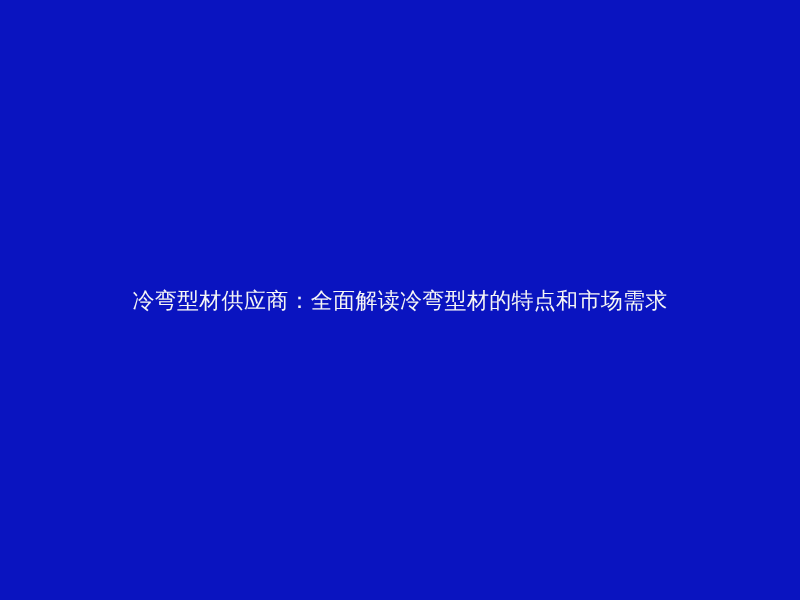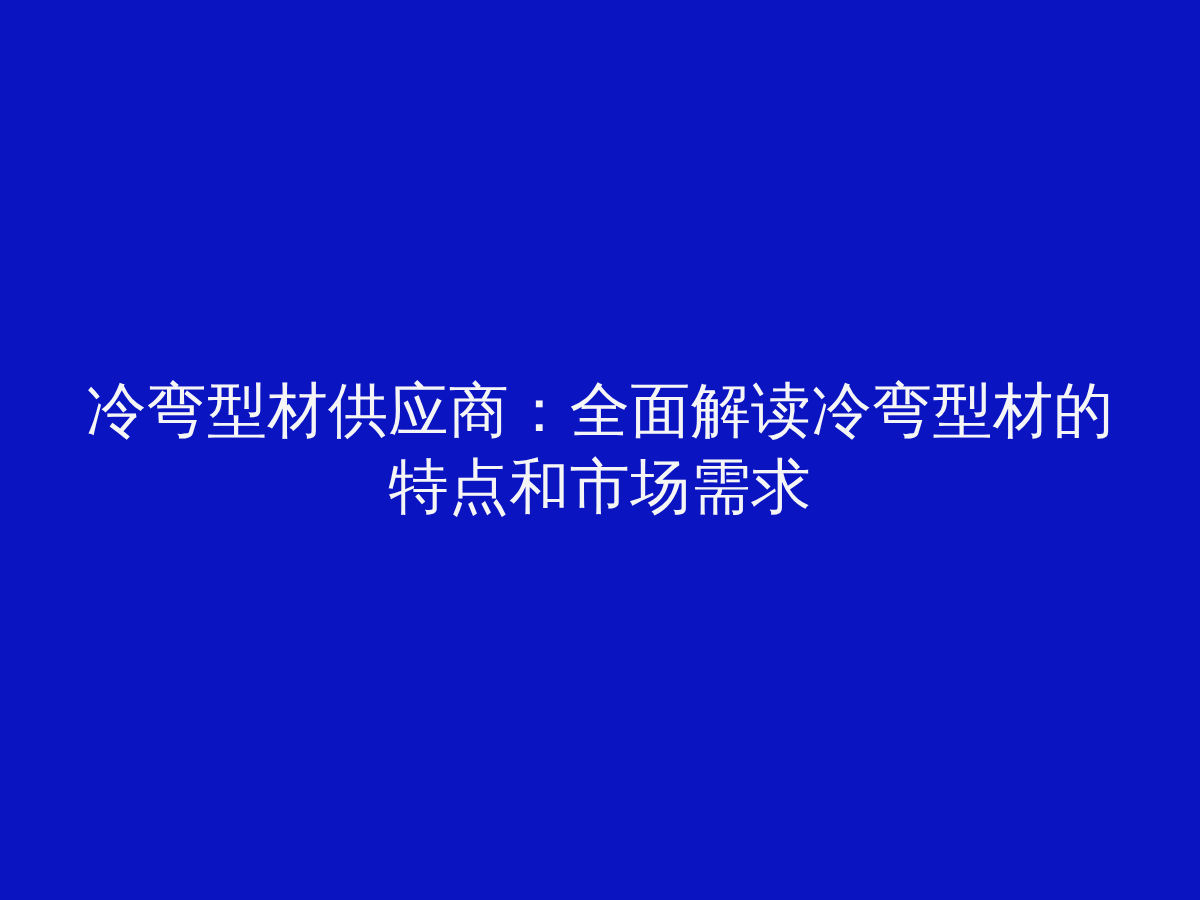--- a/index.html
+++ b/index.html
@@ -31,21 +31,21 @@
   .title-block {
     width: 700px;
     padding: 0 4px;
     text-align: center;
   }
 
   .title-text {
     display: block;
     color: #f5f5f5;
     font-family: "DejaVu Sans", "Liberation Sans", sans-serif;
-    font-size: 40px;
+    font-size: 22px;
     font-weight: 400;
     line-height: 51px;
     letter-spacing: 0.3px;
     white-space: normal;
     word-break: break-all;
   }
 </style>
 </head>
 <body style="background-color: rgb(10, 20, 192);">
 

